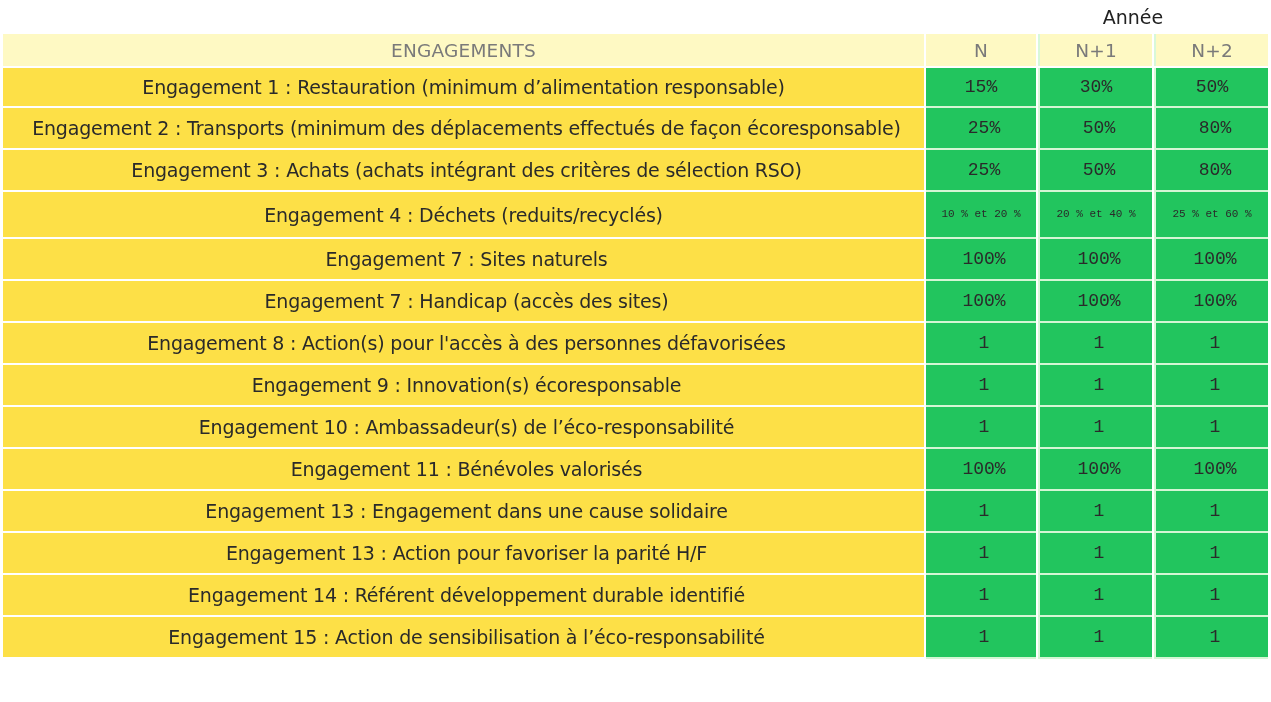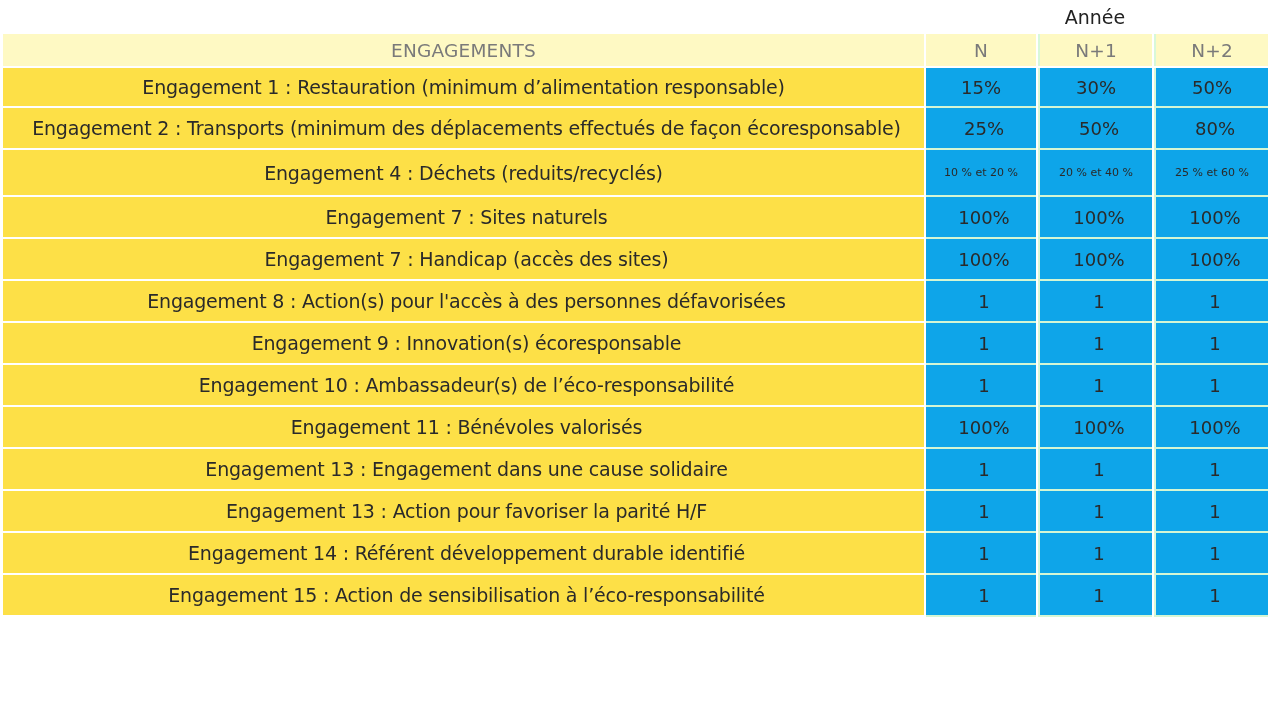--- a/index.html
+++ b/index.html
@@ -12,21 +12,21 @@
       font-family: "DejaVu Sans", "Liberation Sans", sans-serif;
       color: #222222;
     }
     .sheet {
       position: relative;
       width: 1271px;
       height: 702px;
     }
     .year-title {
       position: absolute;
-      left: 1038px;
+      left: 1076px;
       width: 114px;
       top: 4px;
       height: 26px;
       line-height: 26px;
       text-align: center;
       font-size: 19px;
       color: #222;
     }
     table.grid {
       position: absolute;
@@ -51,24 +51,25 @@
       background: #fef9c3;
       letter-spacing: 0.2px;
     }
     td.label {
       background: #fde047;
       font-size: 19px;
       color: #2a2a2a;
       letter-spacing: -0.2px;
     }
     td.val {
-      background: #0ea5e9;
+      background: #22c55e;
       font-size: 18px;
       color: #2a2a2a;
       box-shadow: 0 2px 0 0 #d4f6d4;
+      font-family: Liberation Mono, monospace;
     }
     td.val.wrap {
       white-space: normal;
       line-height: 19px;
       font-size: 11px;
     }
     td.val.col-n1, td.val.col-n2, th.col-n1, th.col-n2 {
       border-left: 2px solid #d8f8d8;
     }
     tr.r40 td { height: 40px; padding-left: 6px; }
@@ -102,20 +103,26 @@
     </thead>
     <tbody>
       <tr class="r38">
         <td class="label">Engagement 1 : Restauration (minimum d’alimentation responsable)</td>
         <td class="val">15%</td>
         <td class="val col-n1">30%</td>
         <td class="val col-n2">50%</td>
       </tr>
       <tr class="r40">
         <td class="label">Engagement 2 : Transports (minimum des déplacements effectués de façon écoresponsable)</td>
+        <td class="val">25%</td>
+        <td class="val col-n1">50%</td>
+        <td class="val col-n2">80%</td>
+      </tr>
+      <tr class="r40">
+        <td class="label">Engagement 3 : Achats (achats intégrant des critères de sélection RSO)</td>
         <td class="val">25%</td>
         <td class="val col-n1">50%</td>
         <td class="val col-n2">80%</td>
       </tr>
       <tr class="r45">
         <td class="label">Engagement 4 : Déchets (reduits/recyclés)</td>
         <td class="val wrap">10 % et 20 %</td>
         <td class="val wrap col-n1">20 % et 40 %</td>
         <td class="val wrap col-n2">25 % et 60 %</td>
       </tr>

